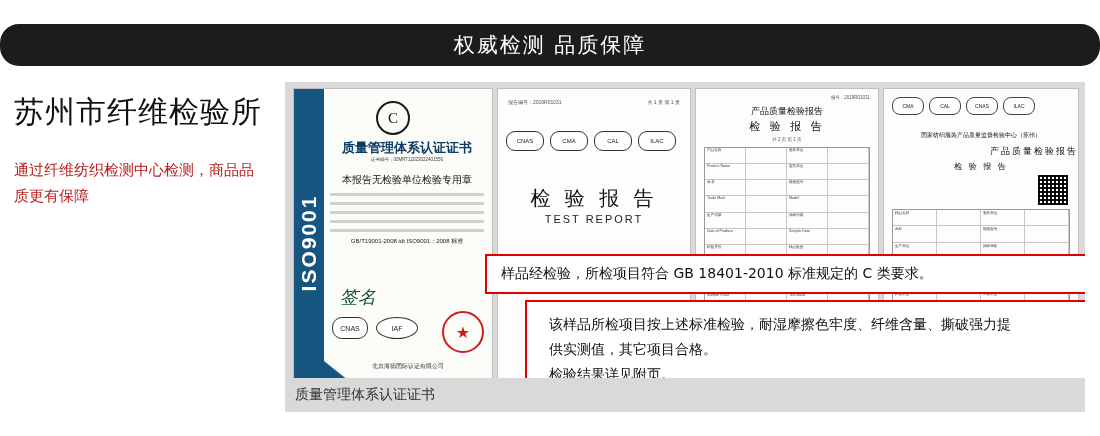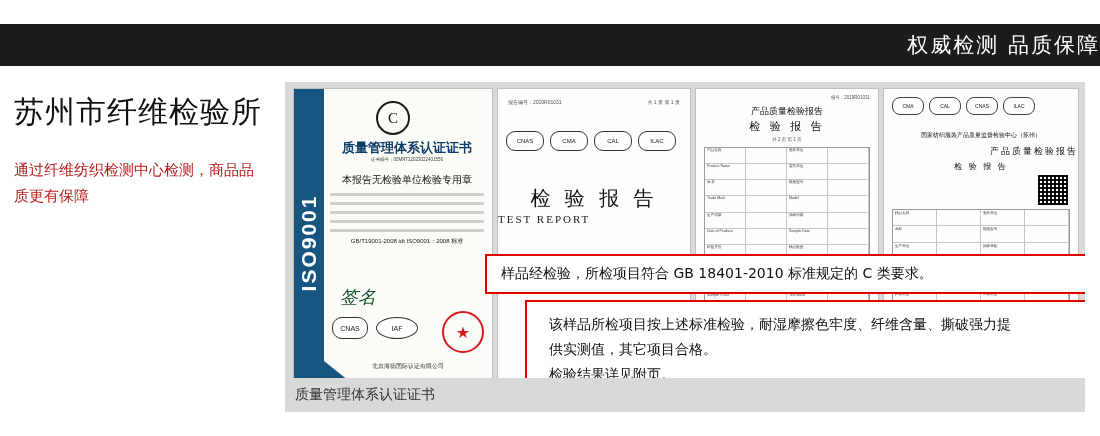--- a/index.html
+++ b/index.html
@@ -18,21 +18,22 @@
   
   .banner {
     position: absolute;
     left: 0;
     top: 24px;
     width: 1100px;
     height: 42px;
     background: #1c1c1c;
     display: flex;
     align-items: center;
-    justify-content: flex-end;
+    justify-content: center;
+    border-radius: 19px;
   }
   .banner-title {
     color: #ffffff;
     font-size: 21px;
     letter-spacing: 2px;
     font-family: "DejaVu Sans", "Liberation Sans", sans-serif;
   }
 
   
   .left-col {
@@ -172,22 +173,22 @@
     width: 36px; height: 18px; border: 1px solid #333; border-radius: 9px;
     display:flex;align-items:center;justify-content:center;font-size:6px;color:#222;
   }
   .s2-title {
     position: absolute; left: 0; right: 0; top: 96px;
     text-align: center; font-size: 20px; letter-spacing: 4px; color: #111;
     font-family: "DejaVu Sans", "Liberation Sans", sans-serif;
   }
   .s2-sub {
     position: absolute; left: 0; right: 0; top: 124px;
-    text-align: left; font-size: 11px; letter-spacing: 2px; color: #222;
-    font-family: Liberation Serif, serif;
+    text-align: center; font-size: 11px; letter-spacing: 2px; color: #222;
+    font-family: Liberation Sans, sans-serif;
   }
   .s2-foot {
     position: absolute; left: 10px; right: 10px; bottom: 12px;
     text-align: center; font-size: 5px; color: #555;
   }
 
   
   .sheet3 { left: 410px; top: 6px; width: 182px; height: 296px; }
   .s3-head {
     position: absolute; left: 8px; top: 6px; right: 8px;

